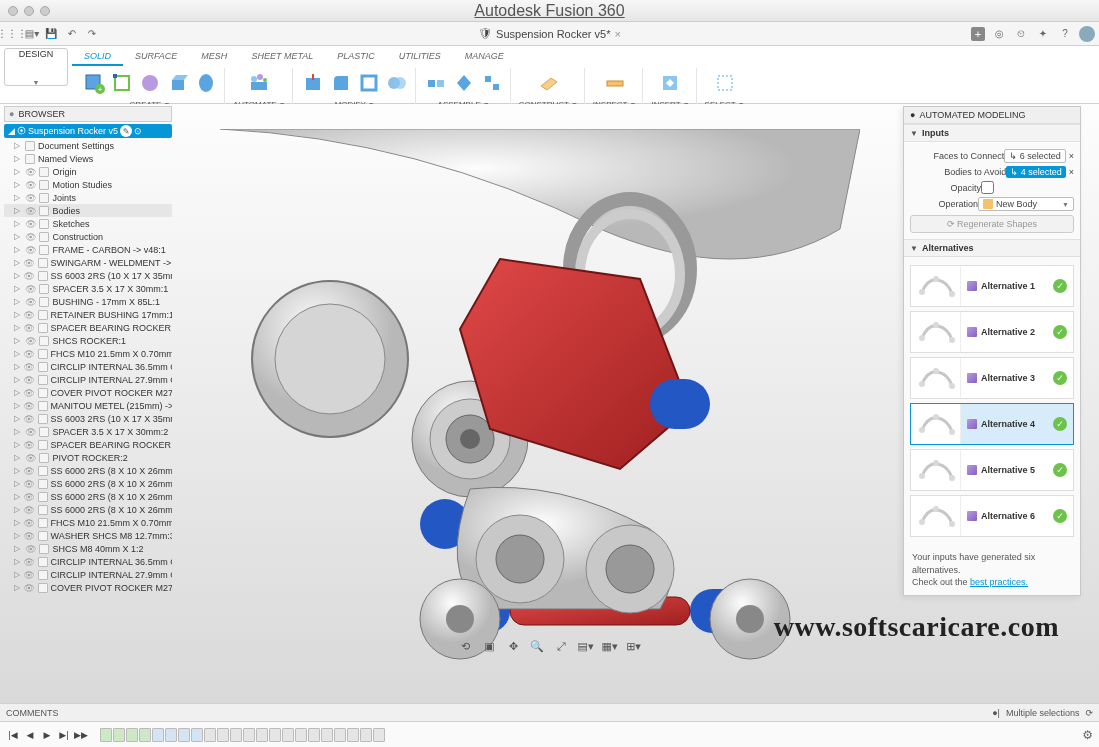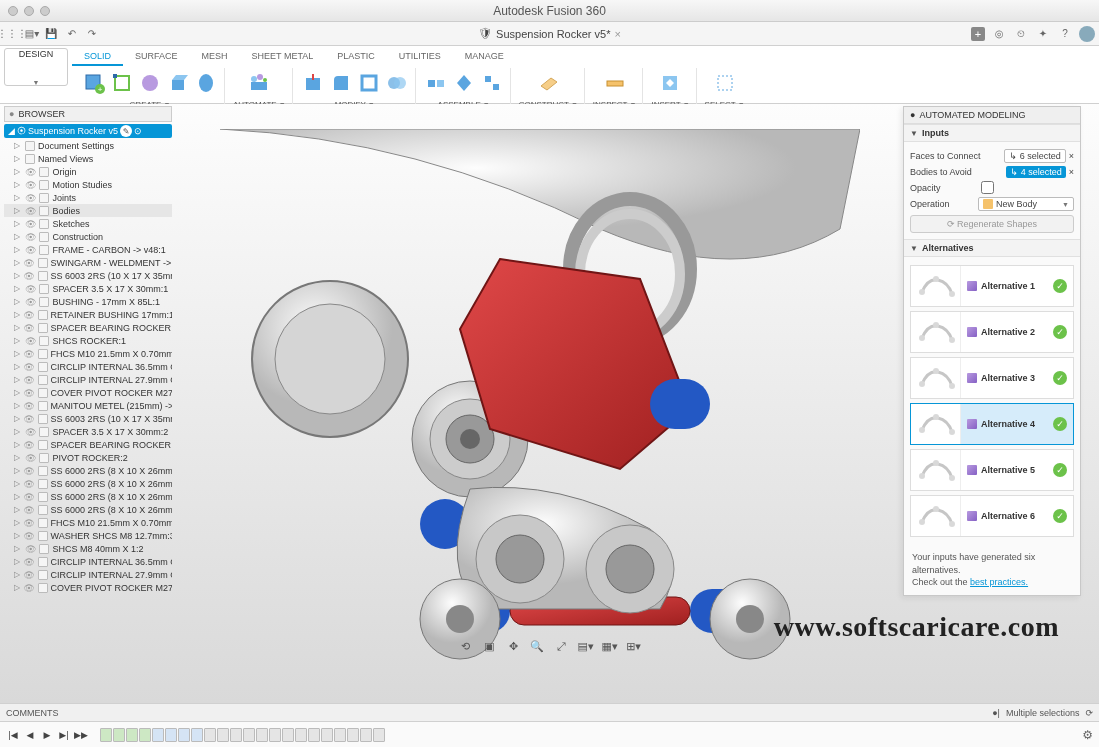--- a/index.html
+++ b/index.html
@@ -2,37 +2,37 @@
 <html><head>
 <meta charset="utf-8">
 <style>
 * { margin: 0; padding: 0; box-sizing: border-box; font-family: "Helvetica Neue", Arial, sans-serif; }
 body { width: 1099px; height: 747px; background: #e8e8e8; overflow: hidden; position: relative; font-size: 10px; color: #333; }
 
 
 .mac-titlebar { height: 22px; background: linear-gradient(#f7f7f7,#e6e6e6); display: flex; align-items: center; padding: 0 8px; border-bottom: 1px solid #ccc; position: relative; }
 .traffic { display: flex; gap: 6px; }
 .traffic span { width: 10px; height: 10px; border-radius: 50%; background: #ccc; border: 0.5px solid #aaa; }
-.mac-title { position: absolute; left: 50%; transform: translateX(-50%); font-size: 12px; color: #555; }
+.mac-title { position: absolute; left: 50%; transform: translateX(-50%); font-size: 16px; color: #555; text-decoration: underline; }
 
 
 .doc-bar { height: 24px; background: #f5f5f5; border-bottom: 1px solid #d0d0d0; display: flex; align-items: center; padding: 0 4px; position: relative; }
 .doc-left-icons { display:flex; gap:4px; align-items:center; }
 .doc-left-icons .ic { width:16px; height:16px; display:flex; align-items:center; justify-content:center; color:#666; font-size:10px; border-radius:2px; cursor:pointer; }
 .doc-tab { position:absolute; left:50%; transform:translateX(-50%); display:flex; align-items:center; gap:4px; font-size:11px; color:#444; }
 .doc-right-icons { margin-left:auto; display:flex; gap:6px; align-items:center; }
 .doc-right-icons .ic, .doc-right-icons .avatar { width:16px; height:16px; border-radius:50%; color:#666; display:flex; align-items:center; justify-content:center; font-size:10px; cursor:pointer;}
 .avatar { background:#8ab; }
 
 
 .ribbon { background:#fff; border-bottom:1px solid #d0d0d0; }
 .ribbon-strip-wrap{ display:flex; align-items:flex-start; }
 .design-btn { width:64px; height:38px; margin:2px 4px 0 4px; background:#fff; border:1px solid #ccc; display:flex; align-items:center; justify-content:center; font-size:9px; color:#333; border-radius:3px; cursor:pointer; gap:20px;flex-direction:column;}
 .ribbon-tabs { display:flex; gap:0; margin-left:0; padding-top:2px; }
-.ribbon-tab { padding:3px 12px 3px; font-size:9px; color:#666; cursor:pointer; }
+.ribbon-tab { padding:3px 12px 3px; font-size:9px; color:#666; cursor:pointer;font-style:italic; }
 .ribbon-tab.active { color:#0696d7; border-bottom:2px solid #0696d7; }
 .ribbon-groups { display:flex; padding:2px 4px 2px 4px; gap:2px; }
 .ribbon-group { display:flex; flex-direction:column; align-items:center; padding:0 6px; border-right:1px solid #e4e4e4; }
 .ribbon-group:last-child { border-right:none; }
 .ribbon-group .icons { display:flex; gap:4px; align-items:center; height:30px;}
 .ribbon-group .icons .ic { width:24px; height:24px; display:flex; align-items:center; justify-content:center; border-radius:2px; cursor:pointer; }
 .ribbon-group .label { font-size:8px; color:#555; margin-top:2px; display:flex; align-items:center; gap:2px; cursor:pointer;}
 .caret-d{ font-size:7px; color:#777; }
 
 
@@ -57,21 +57,21 @@
 
 
 .canvas-ph { position:absolute; left:180px; top:30px; right:200px; bottom:20px; display:flex; align-items:center; justify-content:center; }
 
 
 .auto-panel { position:absolute; right:18px; top:2px; width:178px; background:#fafafa; border:1px solid #c8c8c8; box-shadow:-2px 2px 6px rgba(0,0,0,0.08); z-index:10; }
 .auto-panel .hd{ background:#efefef; border-bottom:1px solid #ddd; font-size:9px; padding:3px 6px; display:flex; align-items:center; gap:4px;}
 .section-head{ background:#f3f3f3; font-size:9px; font-weight:bold; padding:3px 6px; border-top:1px solid #e0e0e0; border-bottom:1px solid #e0e0e0; display:flex; align-items:center; gap:4px;}
 .section-head .tri{ font-size:8px; color:#555;}
 .inputs-body{ padding:4px 6px; }
-.field-row{ display:flex; align-items:center; justify-content:space-between; margin:3px 0; font-size:9px; color:#444;}
+.field-row{ display:flex; align-items:center; justify-content:flex-end; margin:3px 0; font-size:9px; color:#444;}
 .chip{ padding:1px 4px; border-radius:2px; font-size:9px; display:flex; align-items:center; gap:3px;}
 .chip.sel{ background:#fff; border:1px solid #bbb;}
 .chip.blue{ background:#0696d7; color:#fff;}
 .select{ border:1px solid #bbb; background:#fff; padding:1px 4px; font-size:9px; width:96px; display:flex; align-items:center; justify-content:space-between; cursor:pointer; border-radius:2px;}
 .regen{ margin:4px 0 2px; border:1px solid #ccc; background:#f2f2f2; color:#999; font-size:9px; text-align:center; padding:3px; border-radius:3px;}
 .alts-body{ padding:4px; }
 .alt{ display:flex; align-items:center; border:1px solid #ddd; margin:4px 2px; height:42px; background:#fff; cursor:pointer;}
 .alt.sel{ background:#d6ecfa; border-color:#0696d7;}
 .alt .thumb{ width:50px; height:100%; background:#fff; display:flex; align-items:center; justify-content:center; border-right:1px solid #eee;}
 .alt .thumb svg{ opacity:0.55; }

